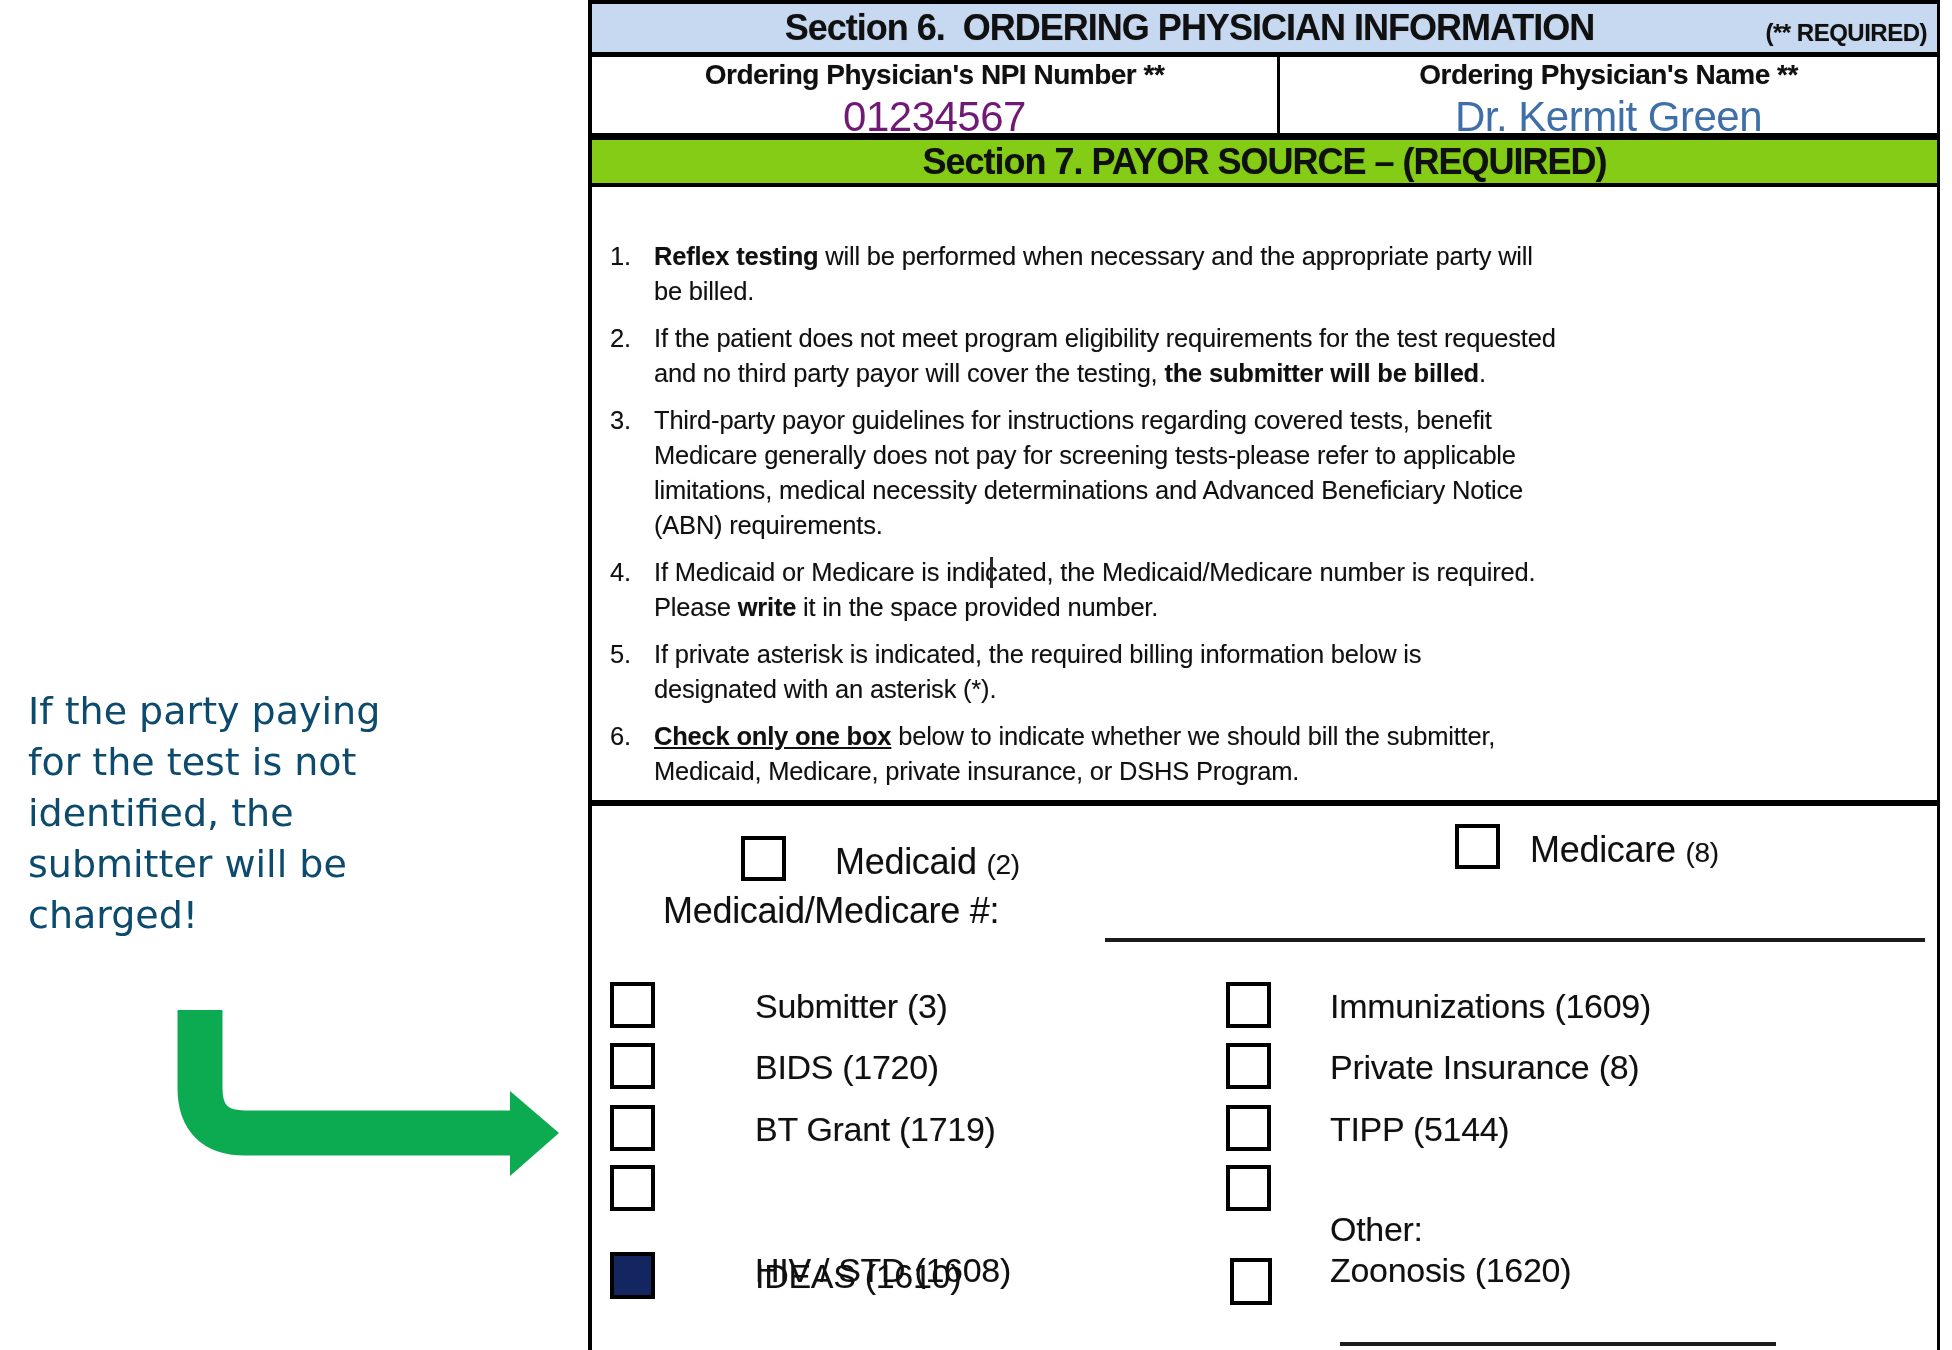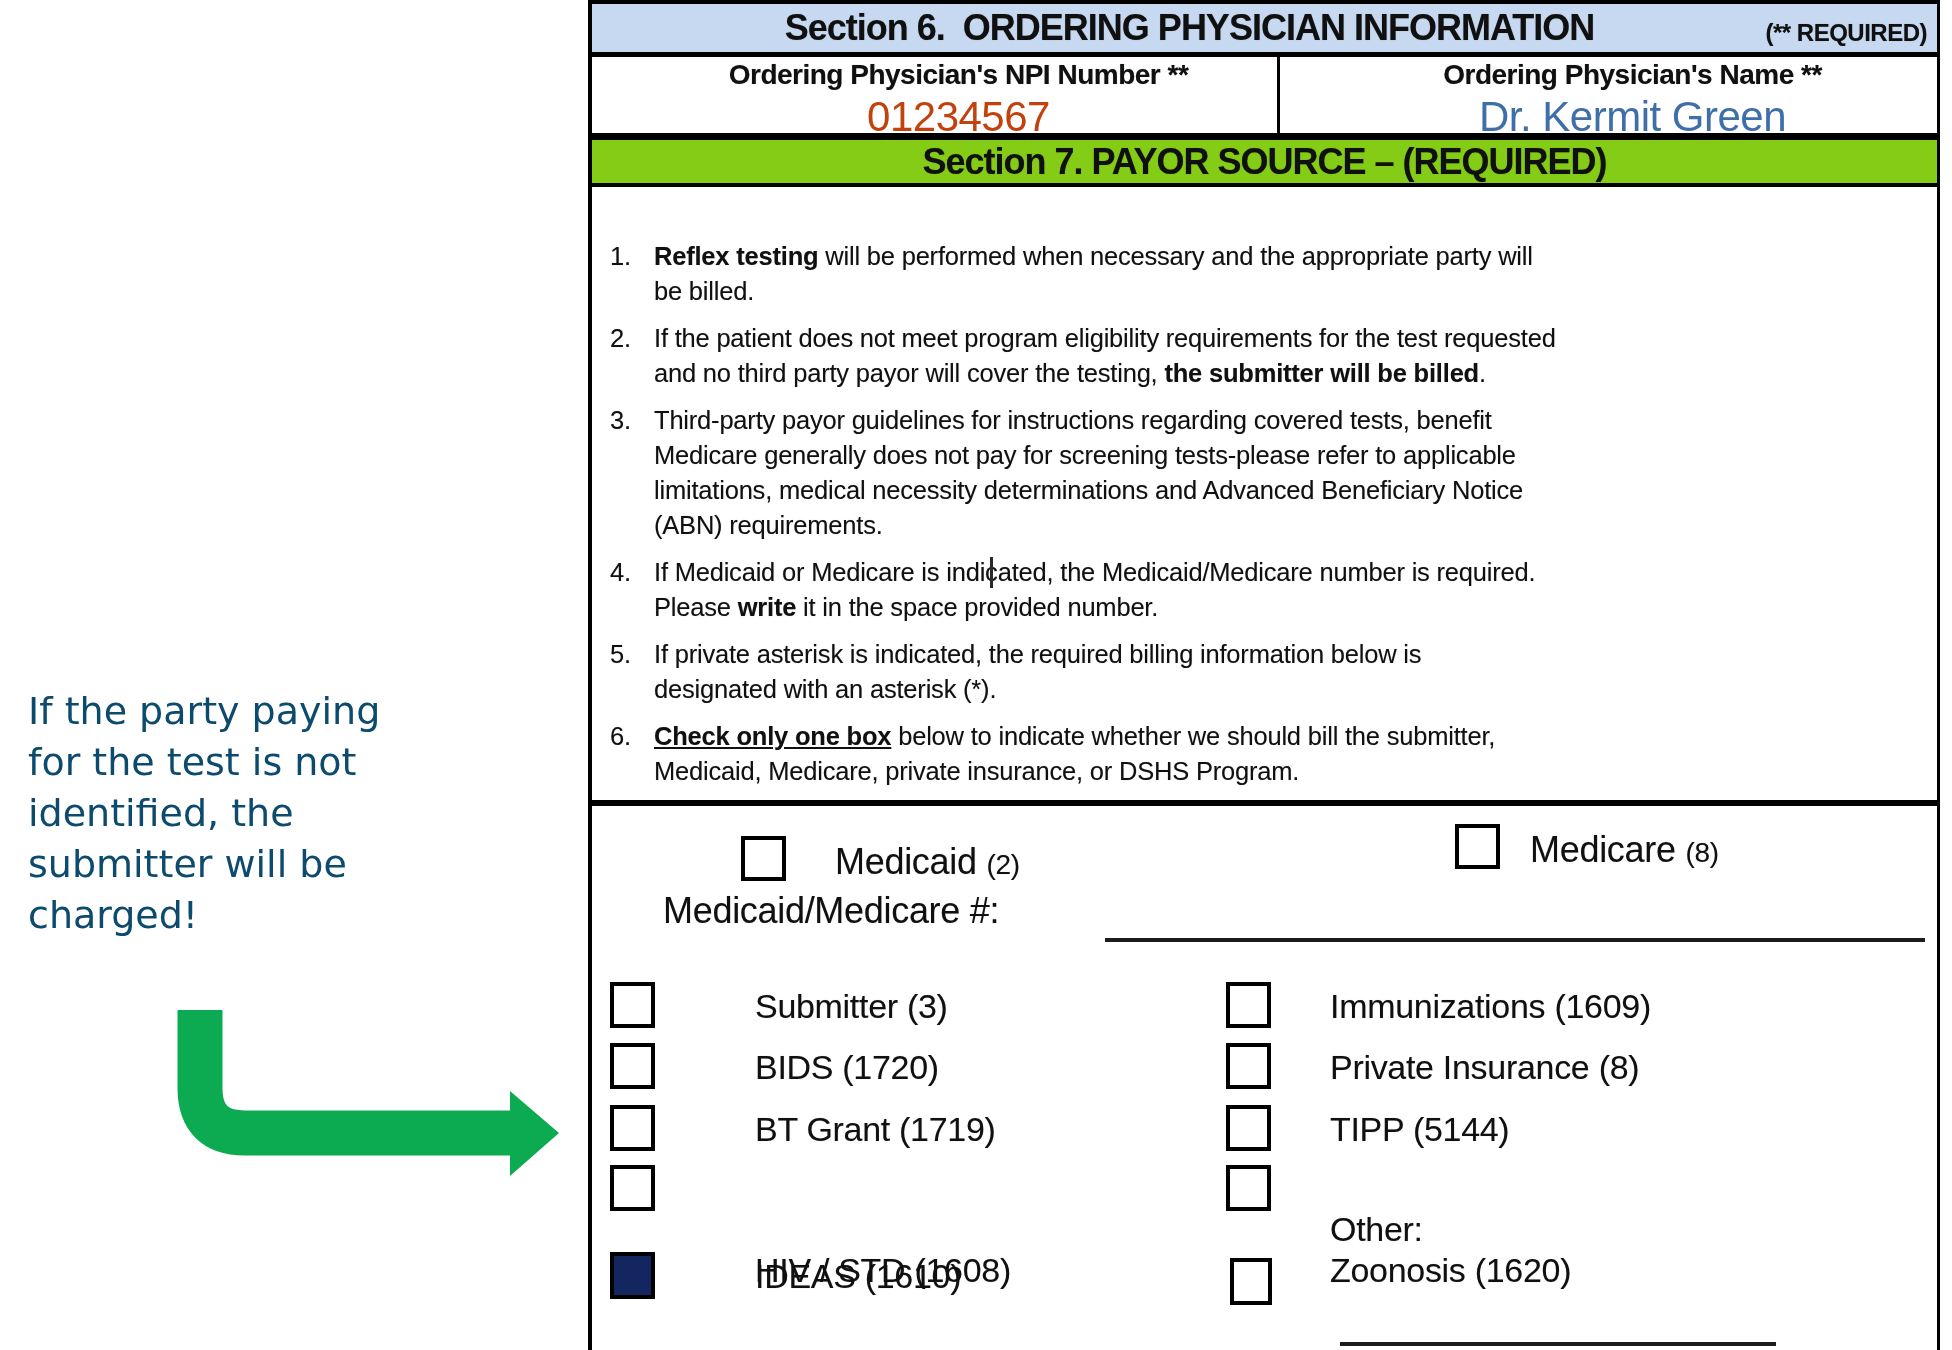--- a/index.html
+++ b/index.html
@@ -26,21 +26,21 @@
   .band{position:absolute;left:4px;width:1345px;display:flex;align-items:center;justify-content:center;}
   .band6{top:4px;height:48px;padding-right:150px;width:1195px;}
   .band7{top:140px;height:43px;}
   .band-title{font-weight:bold;font-size:36px;letter-spacing:-1px;white-space:pre;
               text-shadow:0 0 1px rgba(0,0,0,.4);}
   .req-note{position:absolute;right:10px;top:15px;font-weight:bold;font-size:24px;letter-spacing:-0.5px;}
 
   
   .cells{position:absolute;left:4px;top:57px;width:1345px;height:76px;}
   .cell-div{position:absolute;left:685px;top:0;width:3px;height:76px;background:#000;}
-  .cell{position:absolute;top:0;height:76px;text-align:center;padding-left:24px;}
+  .cell{position:absolute;top:0;height:76px;text-align:center;}
   .cell-npi{left:0;width:685px;}
   .cell-name{left:688px;width:657px;}
   .cell-label{font-weight:bold;font-size:28px;letter-spacing:-0.5px;margin-top:2px;
               text-shadow:0 0 1px rgba(0,0,0,.35);}
   .cell-value{font-size:42px;margin-top:2px;letter-spacing:-0.5px;}
 
   
   .instructions{position:absolute;left:0;top:187px;width:1349px;padding:52px 0 0 22px;box-sizing:border-box;}
   .instructions ol{list-style:none;margin:0;padding:0;}
   .instructions li{display:flex;margin-bottom:12px;font-size:25.5px;line-height:35px;letter-spacing:-0.2px;}
@@ -100,21 +100,21 @@
 
     <div class="band band6" style="background-color: rgb(199, 217, 241);">
       <span class="band-title">Section 6.  ORDERING PHYSICIAN INFORMATION</span>
       <span class="req-note">(** REQUIRED)</span>
     </div>
     <div class="hr1"></div>
 
     <div class="cells">
       <div class="cell cell-npi">
         <div class="cell-label">Ordering Physician's NPI Number **</div>
-        <div class="cell-value" style="color: #c2410c;">01234567</div>
+        <div class="cell-value" style="color: #701a75;">01234567</div>
       </div>
       <div class="cell-div"></div>
       <div class="cell cell-name">
         <div class="cell-label">Ordering Physician's Name **</div>
         <div class="cell-value" style="color: rgb(63, 111, 169);">Dr. Kermit Green</div>
       </div>
     </div>
     <div class="hr2"></div>
 
     <div class="band band7" style="background-color: #84cc16;">

